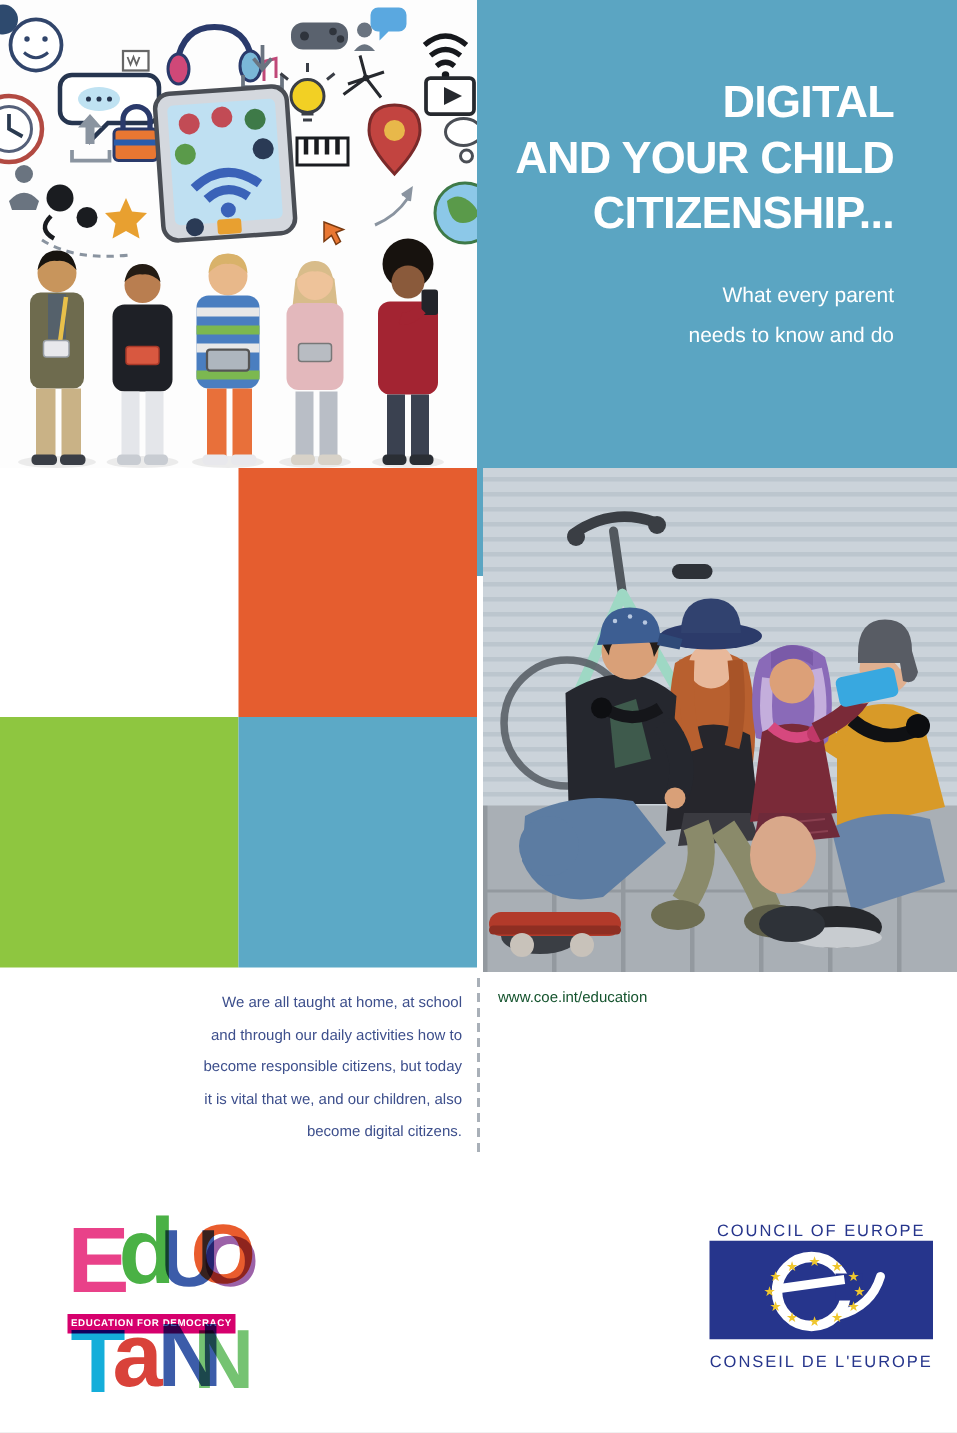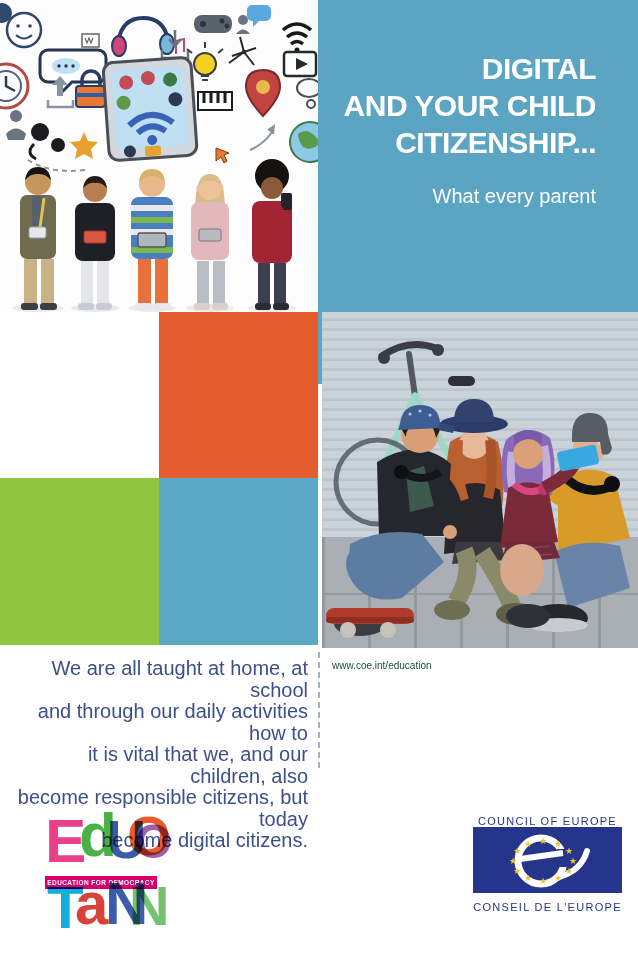--- a/index.html
+++ b/index.html
@@ -10,33 +10,33 @@
   }
   
   .kids-panel{position:absolute;left:0;top:0;width:318px;height:312px;background:#fdfdfd;overflow:hidden;}
   .title-panel{
     position:absolute;left:318px;top:0;width:320px;height:384px;
     background:#5BA5C2;color:#ffffff;box-sizing:border-box;
     padding:50px 42px 0 0;text-align:right;
   }
   .title-line{font-size:30px;line-height:37px;font-weight:bold;letter-spacing:-0.5px;}
   .subtitle{margin-top:22px;}
-  .subtitle-line{font-size:20px;line-height:27px;font-weight:normal;}
+  .subtitle-line{font-size:14px;line-height:27px;font-weight:normal;}
   
   .sq{position:absolute;}
   .sq-white {left:0;   top:312px;width:159px;height:166px;background:#ffffff;}
   .sq-orange{left:159px;top:312px;width:159px;height:166px;background:#E55D2F;}
   .sq-green {left:0;   top:478px;width:159px;height:167px;background:#8EC640;}
   .sq-blue  {left:159px;top:478px;width:159px;height:167px;background:#5CA9C6;}
   .teens-panel{position:absolute;left:322px;top:312px;width:316px;height:336px;overflow:hidden;}
   
   .fold-line{position:absolute;left:318px;top:652px;height:116px;width:0;border-left:2px dashed #A9B0B8;}
   .intro-text{
     position:absolute;left:10px;top:658px;width:298px;text-align:right;
-    color:#3D4F8C;font-size:20px;line-height:21.5px;
+    color:#3D4F8C;font-size:10px;line-height:21.5px;
   }
   .intro-text b{font-weight:normal;}
   .site-url{
     position:absolute;left:332px;top:660px;color:#14532d;
     font-size:10px;font-weight:normal;
   }
   
   .edc-logo{position:absolute;left:45px;top:816px;width:120px;height:118px;}
   .edc-letter{position:absolute;font-weight:bold;mix-blend-mode:multiply;opacity:.92;line-height:1;
     font-family:"Liberation Sans",sans-serif;letter-spacing:-4px;}
@@ -251,20 +251,21 @@
       </g>
     </svg>
   </div>
 
   <div class="title-panel">
     <div class="title-line">DIGITAL</div>
     <div class="title-line">AND YOUR CHILD</div>
     <div class="title-line">CITIZENSHIP...</div>
     <div class="subtitle">
       <div class="subtitle-line">What every parent</div>
+      <div class="subtitle-line">needs to know and do</div>
     </div>
   </div>
 
   <div class="sq sq-white"></div>
   <div class="sq sq-orange"></div>
   <div class="sq sq-green"></div>
   <div class="sq sq-blue"></div>
 
   <div class="teens-panel" title="Four teenagers sitting on the ground taking a selfie with a blue smartphone, bicycle behind and red skateboard beside">
     <svg width="316" height="336" viewBox="0 0 316 336">
@@ -365,22 +366,22 @@
           <circle cx="66" cy="318" r="8" fill="#C8C2BA"></circle>
       </g>
     </svg>
   </div>
 
   <div class="fold-line"></div>
 
   <div class="intro-text">
     <div>We are all taught at home, at school</div>
     <div>and through our daily activities how to</div>
+    <div>become responsible citizens, but today</div>
     <div>it is vital that we, and our children, also</div>
-    <div>become responsible citizens, but today</div>
     <div><span>become </span><b>digital citizens</b><span>.</span></div>
   </div>
 
   <div class="site-url">www.coe.int/education</div>
 
   <div class="edc-logo">
     <span class="edc-letter" style="left:0px;top:-6px;font-size:62px;color:#E8317F;">E</span>
     <span class="edc-letter" style="left:34px;top:-12px;font-size:62px;color:#3AAA35;">d</span>
     <span class="edc-letter" style="left:62px;top:-4px;font-size:54px;color:#2B4EA2;">U</span>
     <span class="edc-letter" style="left:82px;top:-8px;font-size:56px;color:#E84E1B;">O</span>

